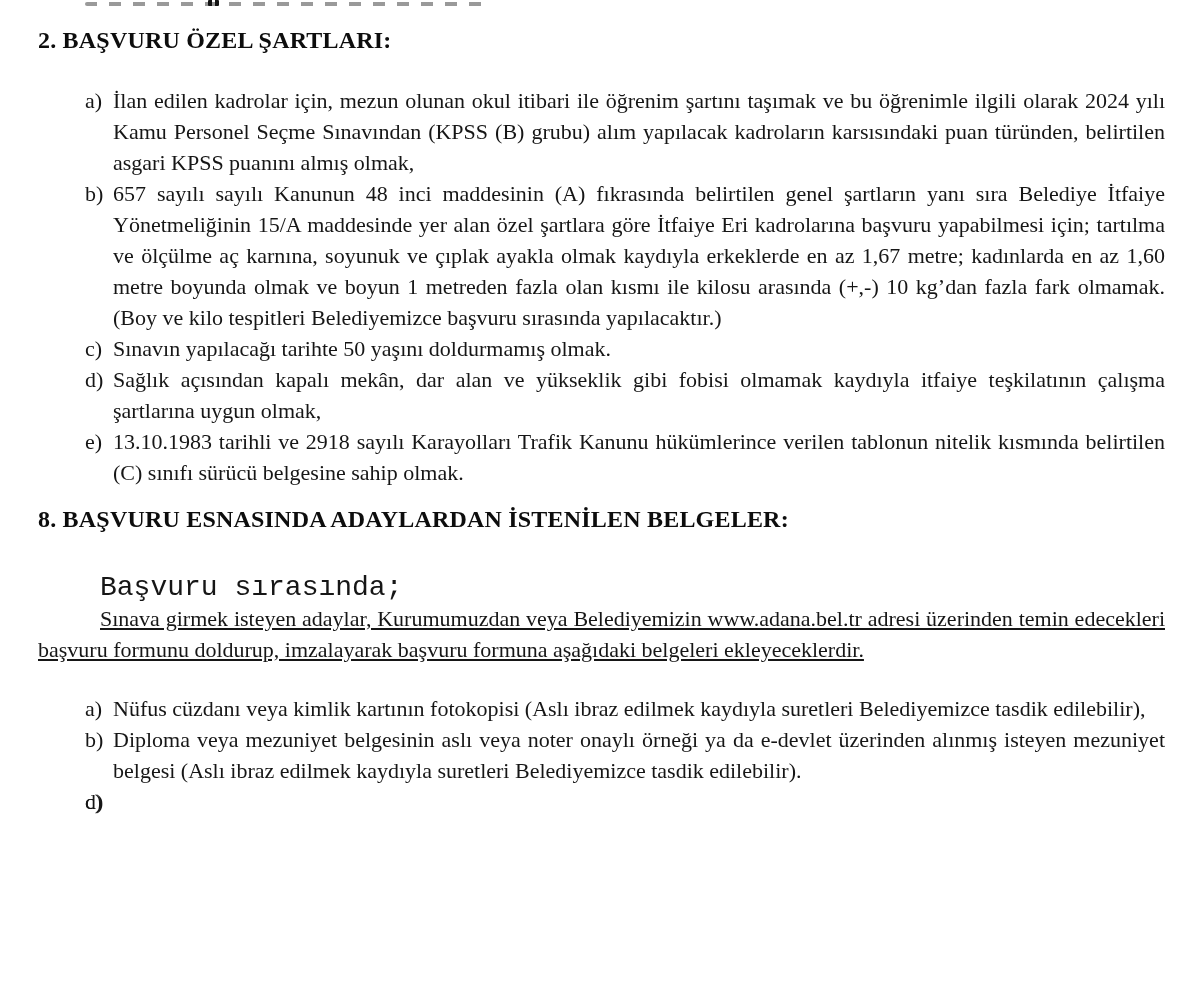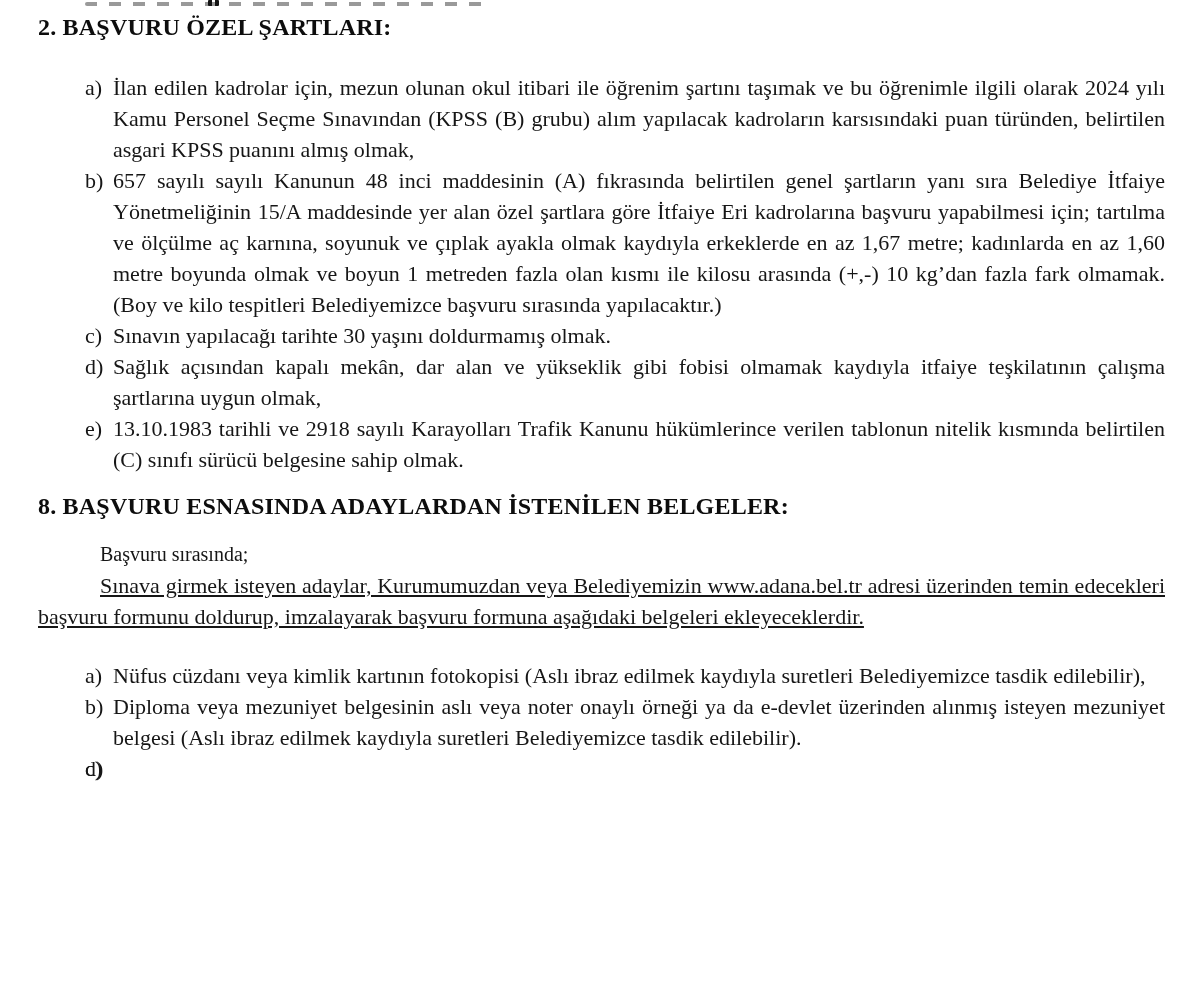--- a/index.html
+++ b/index.html
@@ -9,21 +9,21 @@
     height: 985px;
     background: #ffffff;
     color: #161616;
     font-family: "Liberation Serif", "DejaVu Serif", serif;
     -webkit-font-smoothing: antialiased;
   }
   .page {
     position: relative;
     width: 1200px;
     height: 874px;
-    padding: 8px 35px 0 38px;
+    padding: 21px 35px 0 38px;
     overflow: hidden;
   }
   .section-heading {
     font-size: 24px;
     line-height: 34px;
     font-weight: bold;
     letter-spacing: 0.2px;
     color: #0d0d0d;
   }
   .heading-2 { margin: 2px 0 28px 0; }
@@ -37,24 +37,25 @@
     padding-left: 75px;
     text-align: justify;
   }
   .doc-list .li .marker {
     position: absolute;
     left: 47px;
     top: 0;
     text-align: left;
   }
   .intro-line-1 {
-    margin: 16px 0 0 0;
+    margin: 36px 0 0 0;
     text-indent: 62px;
-    font-size: 20px;
+    font-size: 28px;
     line-height: 31px;
+    font-family: Liberation Mono, monospace;
   }
   .intro-para {
     margin: 0;
     text-indent: 62px;
     font-size: 22px;
     line-height: 31px;
     text-align: justify;
     text-decoration: underline;
   }
   .list-2 { margin-top: 28px; }
@@ -103,21 +104,21 @@
     <div class="li">
       <span class="marker">a)</span>
       <span>İlan edilen kadrolar için, mezun olunan okul itibari ile öğrenim şartını taşımak ve bu öğrenimle ilgili olarak 2024 yılı Kamu Personel Seçme Sınavından (KPSS (B) grubu) alım yapılacak kadroların karsısındaki puan türünden, belirtilen asgari KPSS puanını almış olmak,</span>
     </div>
     <div class="li">
       <span class="marker">b)</span>
       <span>657 sayılı sayılı Kanunun 48 inci maddesinin (A) fıkrasında belirtilen genel şartların yanı sıra Belediye İtfaiye Yönetmeliğinin 15/A maddesinde yer alan özel şartlara göre İtfaiye Eri kadrolarına başvuru yapabilmesi için; tartılma ve ölçülme aç karnına, soyunuk ve çıplak ayakla olmak kaydıyla erkeklerde en az 1,67 metre; kadınlarda en az 1,60 metre boyunda olmak ve boyun 1 metreden fazla olan kısmı ile kilosu arasında (+,-) 10 kg’dan fazla fark olmamak. (Boy ve kilo tespitleri Belediyemizce başvuru sırasında yapılacaktır.)</span>
     </div>
     <div class="li">
       <span class="marker">c)</span>
-      <span>Sınavın yapılacağı tarihte 30 yaşını doldurmamış olmak.</span>
+      <span>Sınavın yapılacağı tarihte 50 yaşını doldurmamış olmak.</span>
     </div>
     <div class="li">
       <span class="marker">d)</span>
       <span>Sağlık açısından kapalı mekân, dar alan ve yükseklik gibi fobisi olmamak kaydıyla itfaiye teşkilatının çalışma şartlarına uygun olmak,</span>
     </div>
     <div class="li">
       <span class="marker">e)</span>
       <span>13.10.1983 tarihli ve 2918 sayılı Karayolları Trafik Kanunu hükümlerince verilen tablonun nitelik kısmında belirtilen (C) sınıfı sürücü belgesine sahip olmak.</span>
     </div>
   </div>

